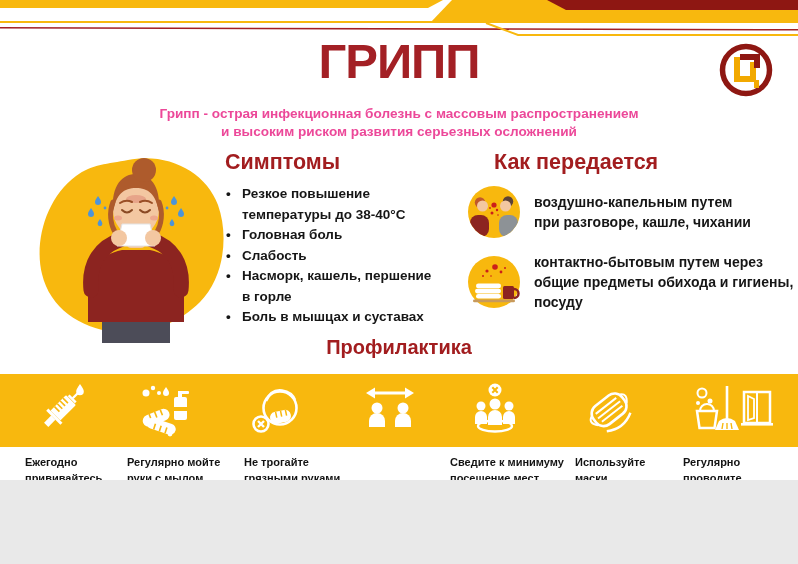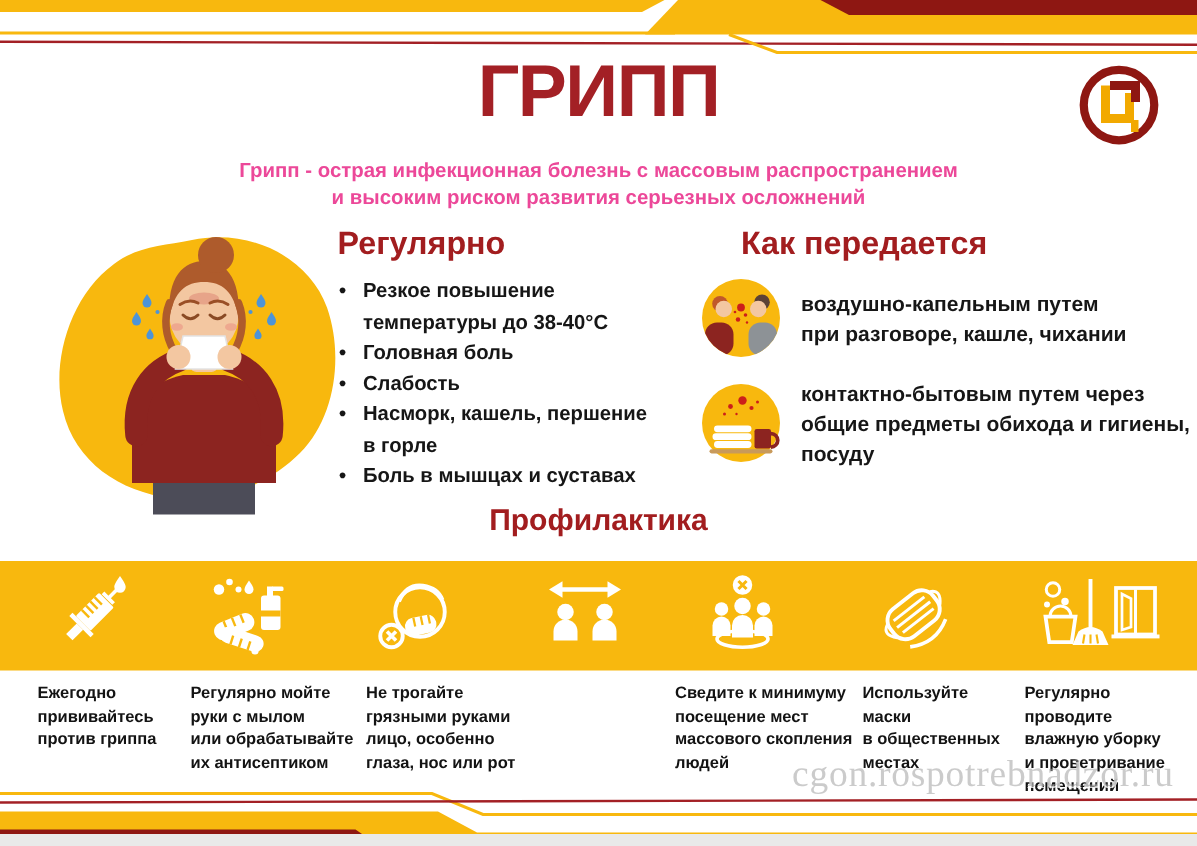--- a/index.html
+++ b/index.html
@@ -1,17 +1,17 @@
 <!DOCTYPE html>
 <html><head>
 <meta charset="utf-8">
 <style>
   html,body{margin:0;padding:0;background:#e9e9e9;}
   .poster{
-    position:relative;width:798px;height:556px;margin:0 auto;
+    position:relative;width:798px;height:480px;margin:0 auto;
     background:#ffffff;overflow:hidden;
     font-family:"Liberation Sans",sans-serif;
   }
   
   .title{
     position:absolute;top:36px;left:0;width:798px;text-align:center;
     font-size:49px;line-height:50px;font-weight:700;color:#A32025;
     letter-spacing:-1px;
   }
   .subtitle{
@@ -118,21 +118,21 @@
       <path d="M63,58 c2,3 3,4.5 3,6 a3,3 0 1 1 -6,0 c0,-1.5 1,-3 3,-6"></path>
       <path d="M72,69 c1.6,2.4 2.4,3.6 2.4,4.8 a2.4,2.4 0 1 1 -4.8,0 c0,-1.2 .8,-2.4 2.4,-4.8"></path>
       <circle cx="77" cy="58" r="1.4"></circle>
       <path d="M146,46 c2,3 3,4.5 3,6 a3,3 0 1 1 -6,0 c0,-1.5 1,-3 3,-6"></path>
       <path d="M153,58 c2,3 3,4.5 3,6 a3,3 0 1 1 -6,0 c0,-1.5 1,-3 3,-6"></path>
       <path d="M144,69 c1.6,2.4 2.4,3.6 2.4,4.8 a2.4,2.4 0 1 1 -4.8,0 c0,-1.2 .8,-2.4 2.4,-4.8"></path>
       <circle cx="139" cy="58" r="1.4"></circle>
     </g>
   </svg>
 
-  <div class="sec-heading sym-heading">Регулярно</div>
+  <div class="sec-heading sym-heading">Симптомы</div>
   <ul class="sym-list">
     <li>Резкое повышение
 температуры до 38-40°С</li>
     <li>Головная боль</li>
     <li>Слабость</li>
     <li>Насморк, кашель, першение
 в горле</li>
     <li>Боль в мышцах и суставах</li>
   </ul>
 

